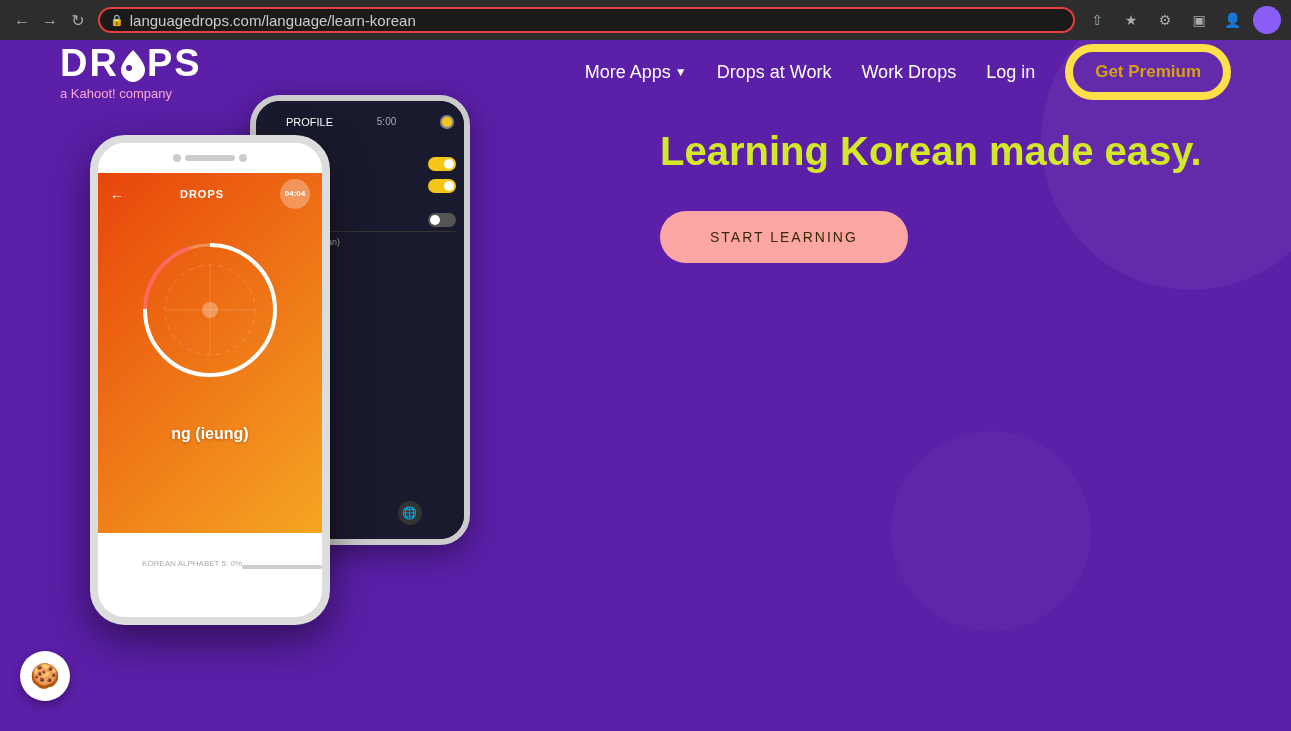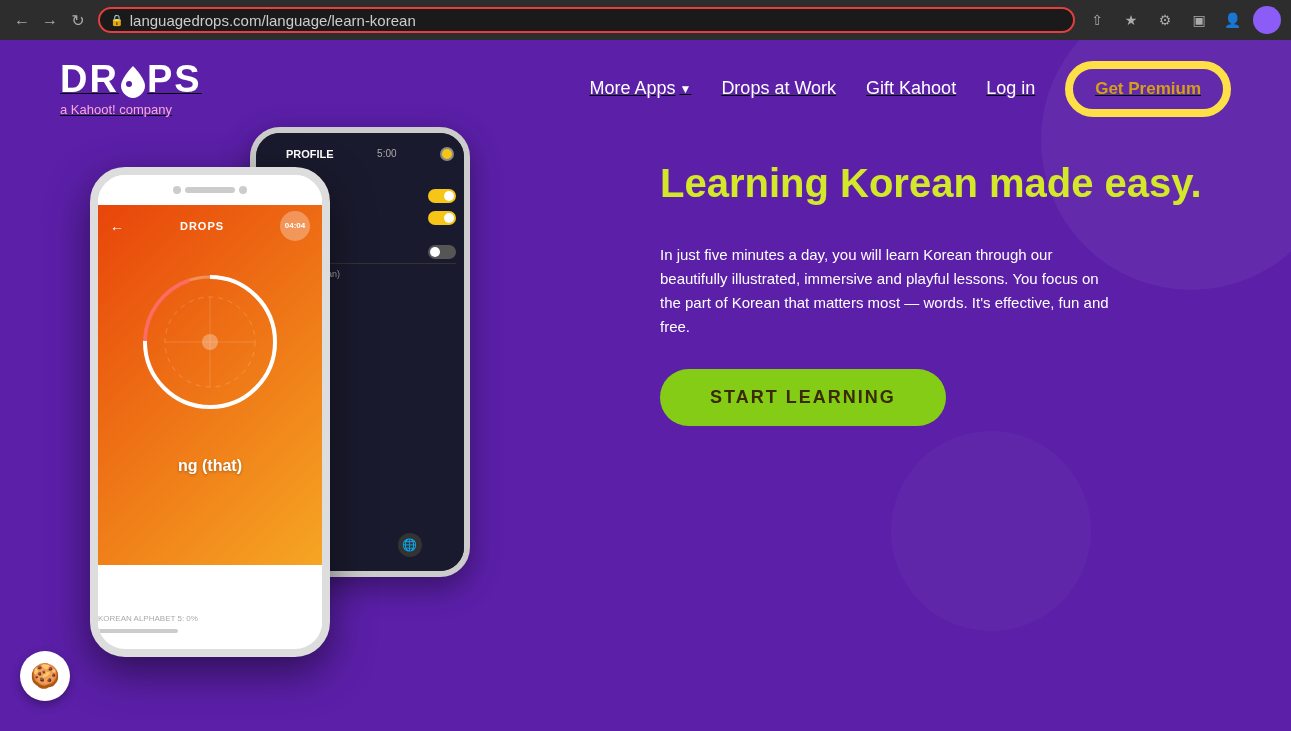--- a/index.html
+++ b/index.html
@@ -87,27 +87,26 @@
       width: 100%;
       height: calc(731px - 40px);
       background: #5b1fa8;
       position: relative;
       overflow: hidden;
     }
 
     
     .header {
       width: 100%;
-      padding: 20px 60px;
-      display: flex;
-      align-items: flex-end;
+      padding: 4px 60px;
+      display: flex;
+      align-items: center;
       justify-content: space-between;
       position: relative;
       z-index: 10;
-      text-decoration: underline;
     }
     .logo-area {
       display: flex;
       flex-direction: column;
     }
     .logo-text {
       font-size: 38px;
       font-weight: 900;
       color: white;
       letter-spacing: 2px;
@@ -189,21 +188,21 @@
     }
     .profile-header {
       display: flex;
       justify-content: space-between;
       align-items: center;
       color: white;
       font-size: 10px;
       padding: 4px 2px;
       margin-bottom: 8px;
     }
-    .profile-title { font-size: 11px; font-weight: bold; color: white; padding-left: 20px; }
+    .profile-title { font-size: 11px; font-weight: normal; color: white; padding-left: 20px; }
     .profile-time { color: #aaa; font-size: 10px; }
     .toggle-row {
       display: flex;
       justify-content: space-between;
       align-items: center;
       color: #aaa;
       font-size: 9px;
       padding: 4px 0;
     }
     .toggle-on {
@@ -353,22 +352,22 @@
       font-size: 16px;
       font-weight: bold;
       text-align: center;
       margin-top: 40px;
       text-shadow: 0 1px 3px rgba(0,0,0,0.3);
     }
     .phone-bottom-bar {
       height: 80px;
       background: white;
       display: flex;
-      flex-direction: column;
-      align-items: flex-start;
+      flex-direction: row;
+      align-items: center;
       justify-content: flex-end;
       padding-bottom: 12px;
     }
     .home-indicator {
       width: 80px;
       height: 4px;
       background: #ccc;
       border-radius: 2px;
     }
     .progress-label {
@@ -398,27 +397,27 @@
       margin-bottom: 34px;
     }
     .hero-description {
       color: white;
       font-size: 15px;
       line-height: 1.6;
       max-width: 450px;
       margin-bottom: 30px;
     }
     .cta-button {
-      background: #84cc16;
+      background: #fca5a5;
       color: #3a2a00;
       border: none;
       border-radius: 40px;
       padding: 18px 50px;
-      font-size: 18px;
-      font-weight: 700;
+      font-size: 14px;
+      font-weight: 400;
       letter-spacing: 2px;
       cursor: pointer;
       text-transform: uppercase;
     }
 
     
     .cookie-badge {
       position: absolute;
       bottom: 30px;
       left: 20px;
@@ -502,21 +501,21 @@
       </div>
       <span class="logo-tagline">a Kahoot! company</span>
     </div>
 
     <nav class="nav-links">
       <a class="nav-link">
         <span>More Apps</span>
         <span style="font-size:12px;">▼</span>
       </a>
       <a class="nav-link">Drops at Work</a>
-      <a class="nav-link">Gift Kahoot</a>
+      <a class="nav-link">Work Drops</a>
       <a class="nav-login nav-link">Log in</a>
       <button class="nav-premium">Get Premium</button>
     </nav>
   </header>
 
   <section class="hero">
 
     <div class="phones-container">
 
       <div class="phone-back">
@@ -573,32 +572,31 @@
               <circle cx="75" cy="75" r="65" fill="none" stroke="rgba(255,100,100,0.8)" stroke-width="4" stroke-dasharray="80 327" stroke-dashoffset="-307" transform="rotate(-90 75 75)"></circle>
 
               <circle cx="75" cy="75" r="45" fill="none" stroke="rgba(255,255,255,0.2)" stroke-width="1" stroke-dasharray="5 5"></circle>
 
               <line x1="75" y1="30" x2="75" y2="120" stroke="rgba(255,255,255,0.15)" stroke-width="1"></line>
               <line x1="30" y1="75" x2="120" y2="75" stroke="rgba(255,255,255,0.15)" stroke-width="1"></line>
 
               <circle cx="75" cy="75" r="8" fill="rgba(255,255,255,0.3)"></circle>
             </svg>
           </div>
-          <div class="word-display">ng (that)</div>
+          <div class="word-display">ng (ieung)</div>
         </div>
         <div class="phone-bottom-bar">
           <span class="progress-label">KOREAN ALPHABET 5: 0%</span>
           <div class="home-indicator"></div>
         </div>
       </div>
     </div>
 
     <div class="hero-text">
       <div class="hero-english">Learning Korean made easy.</div>
-      <p class="hero-description">In just five minutes a day, you will learn Korean through our beautifully illustrated, immersive and playful lessons. You focus on the part of Korean that matters most — words. It's effective, fun and free.</p>
       <button class="cta-button">START LEARNING</button>
     </div>
   </section>
 
   <div class="cookie-badge">
     <span>🍪</span>
   </div>
 </div>
 
 </body></html>

